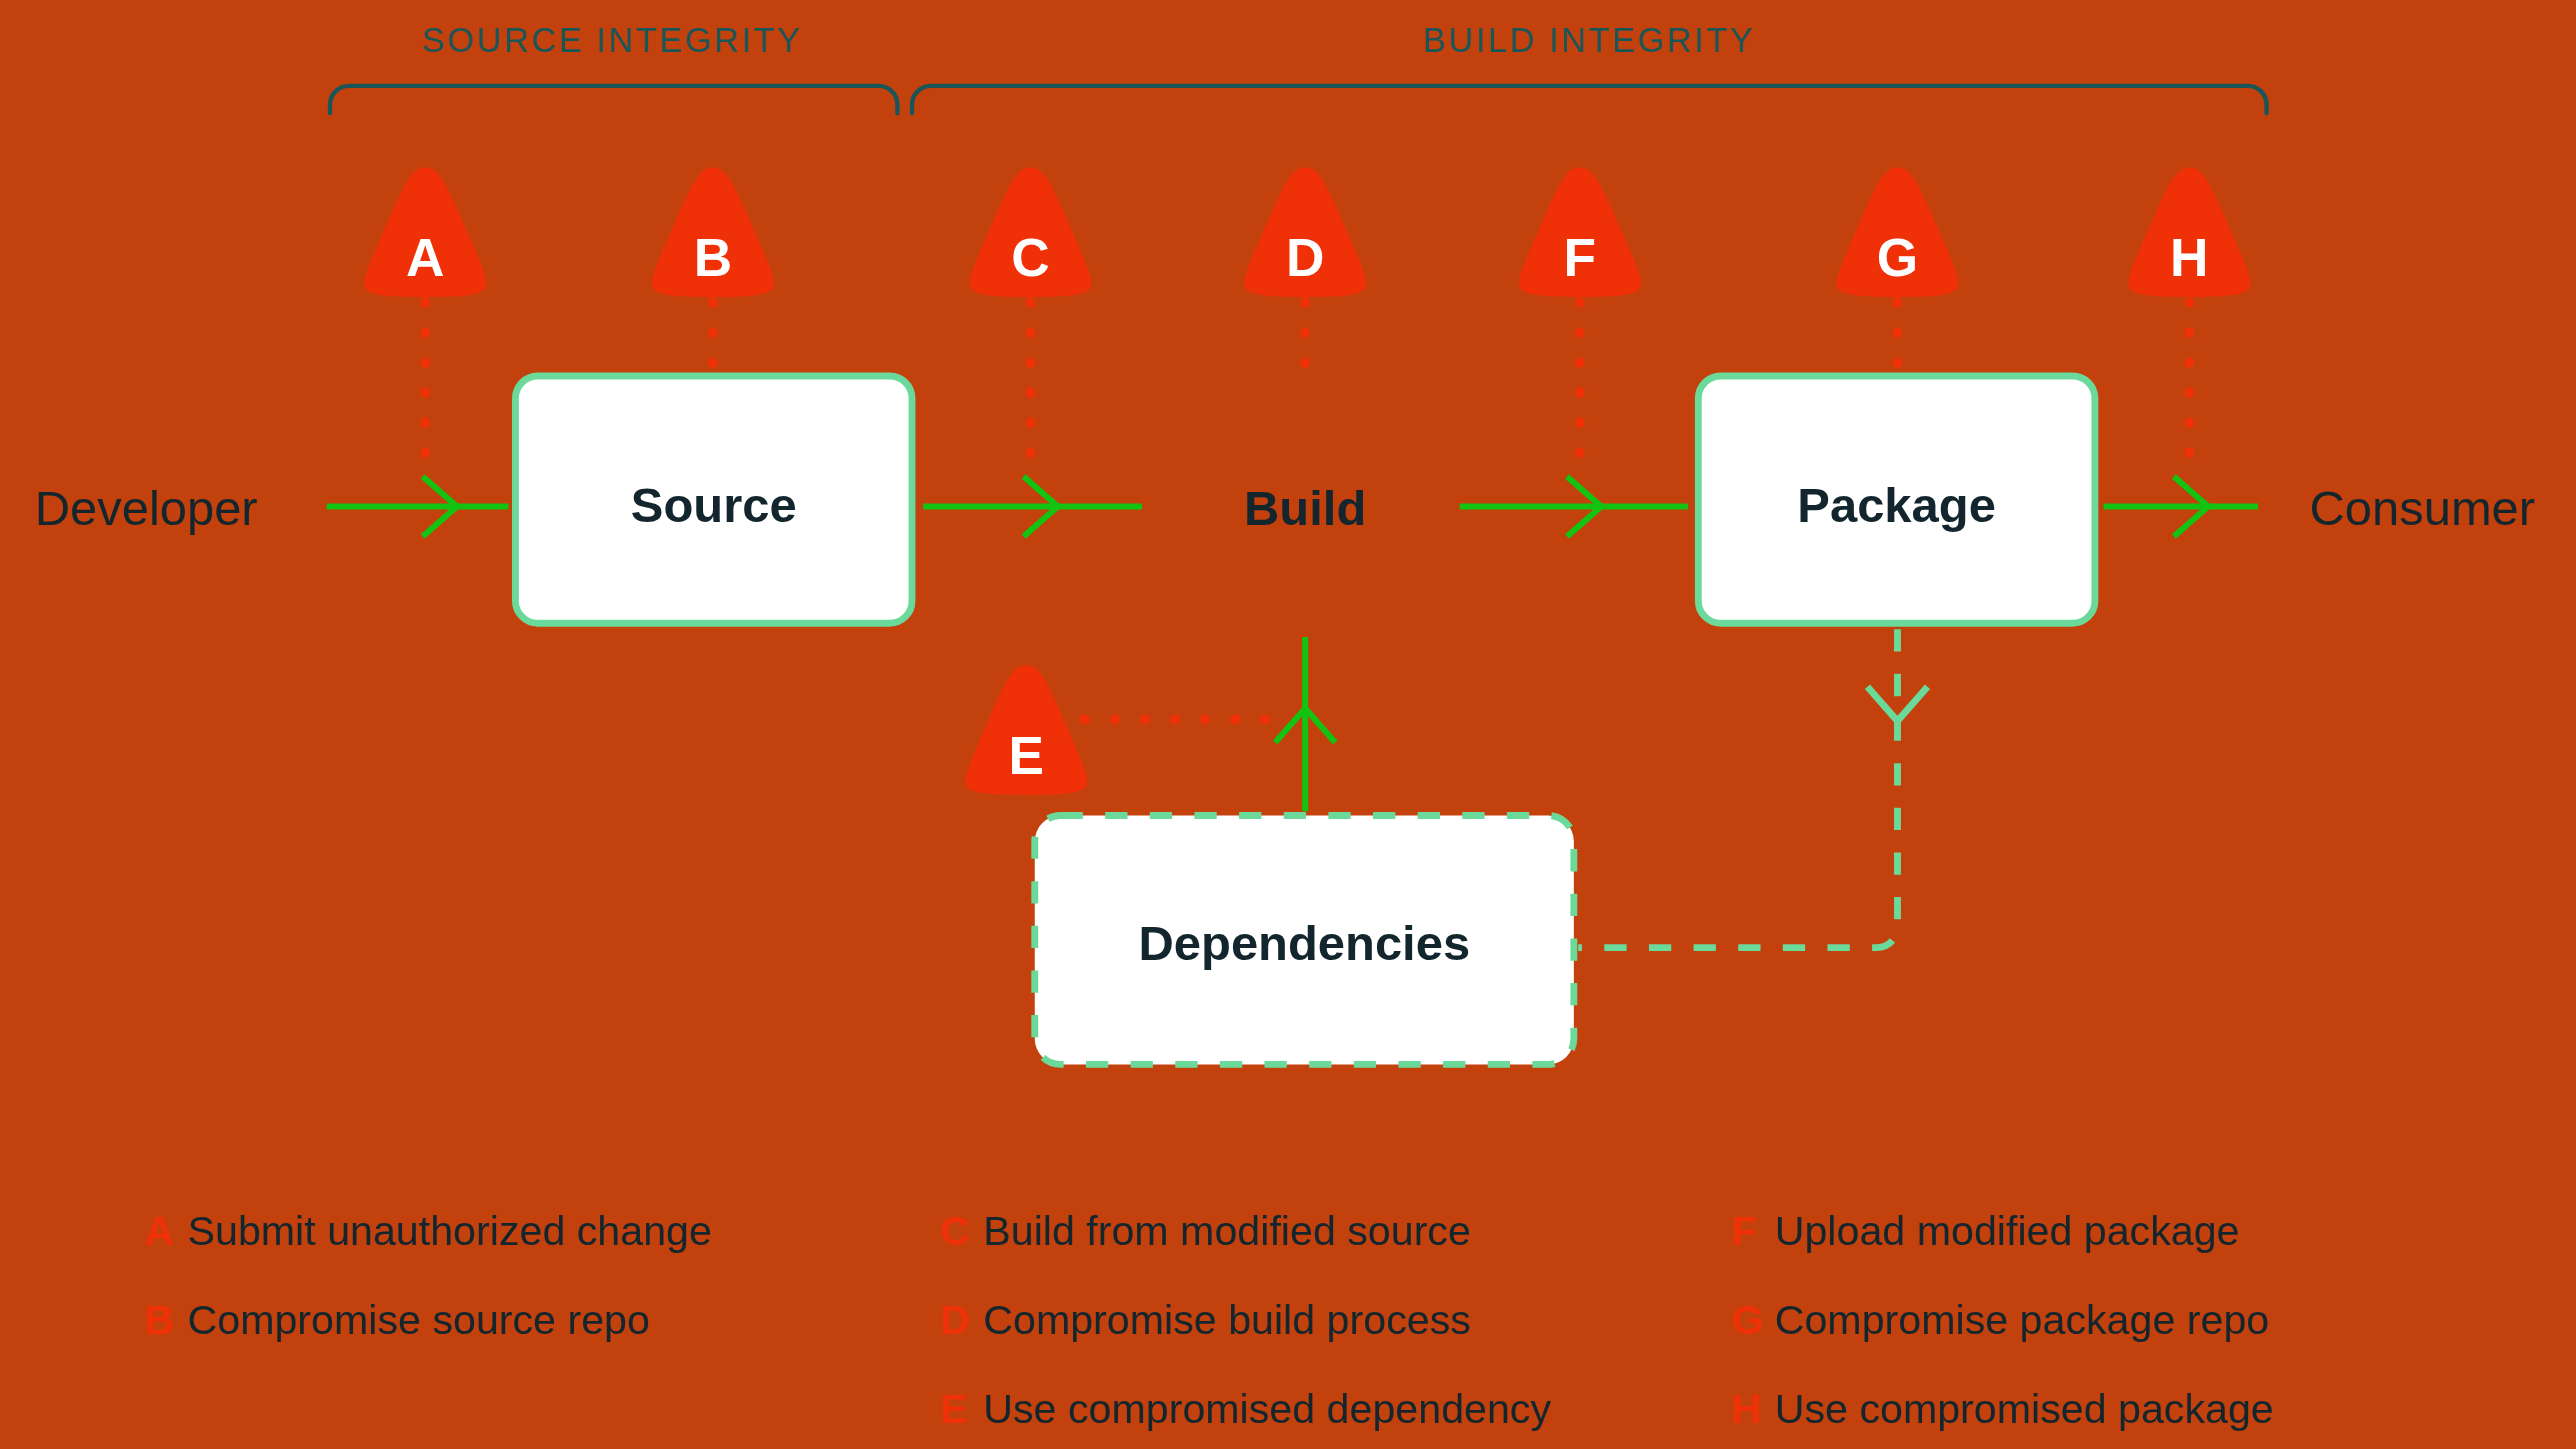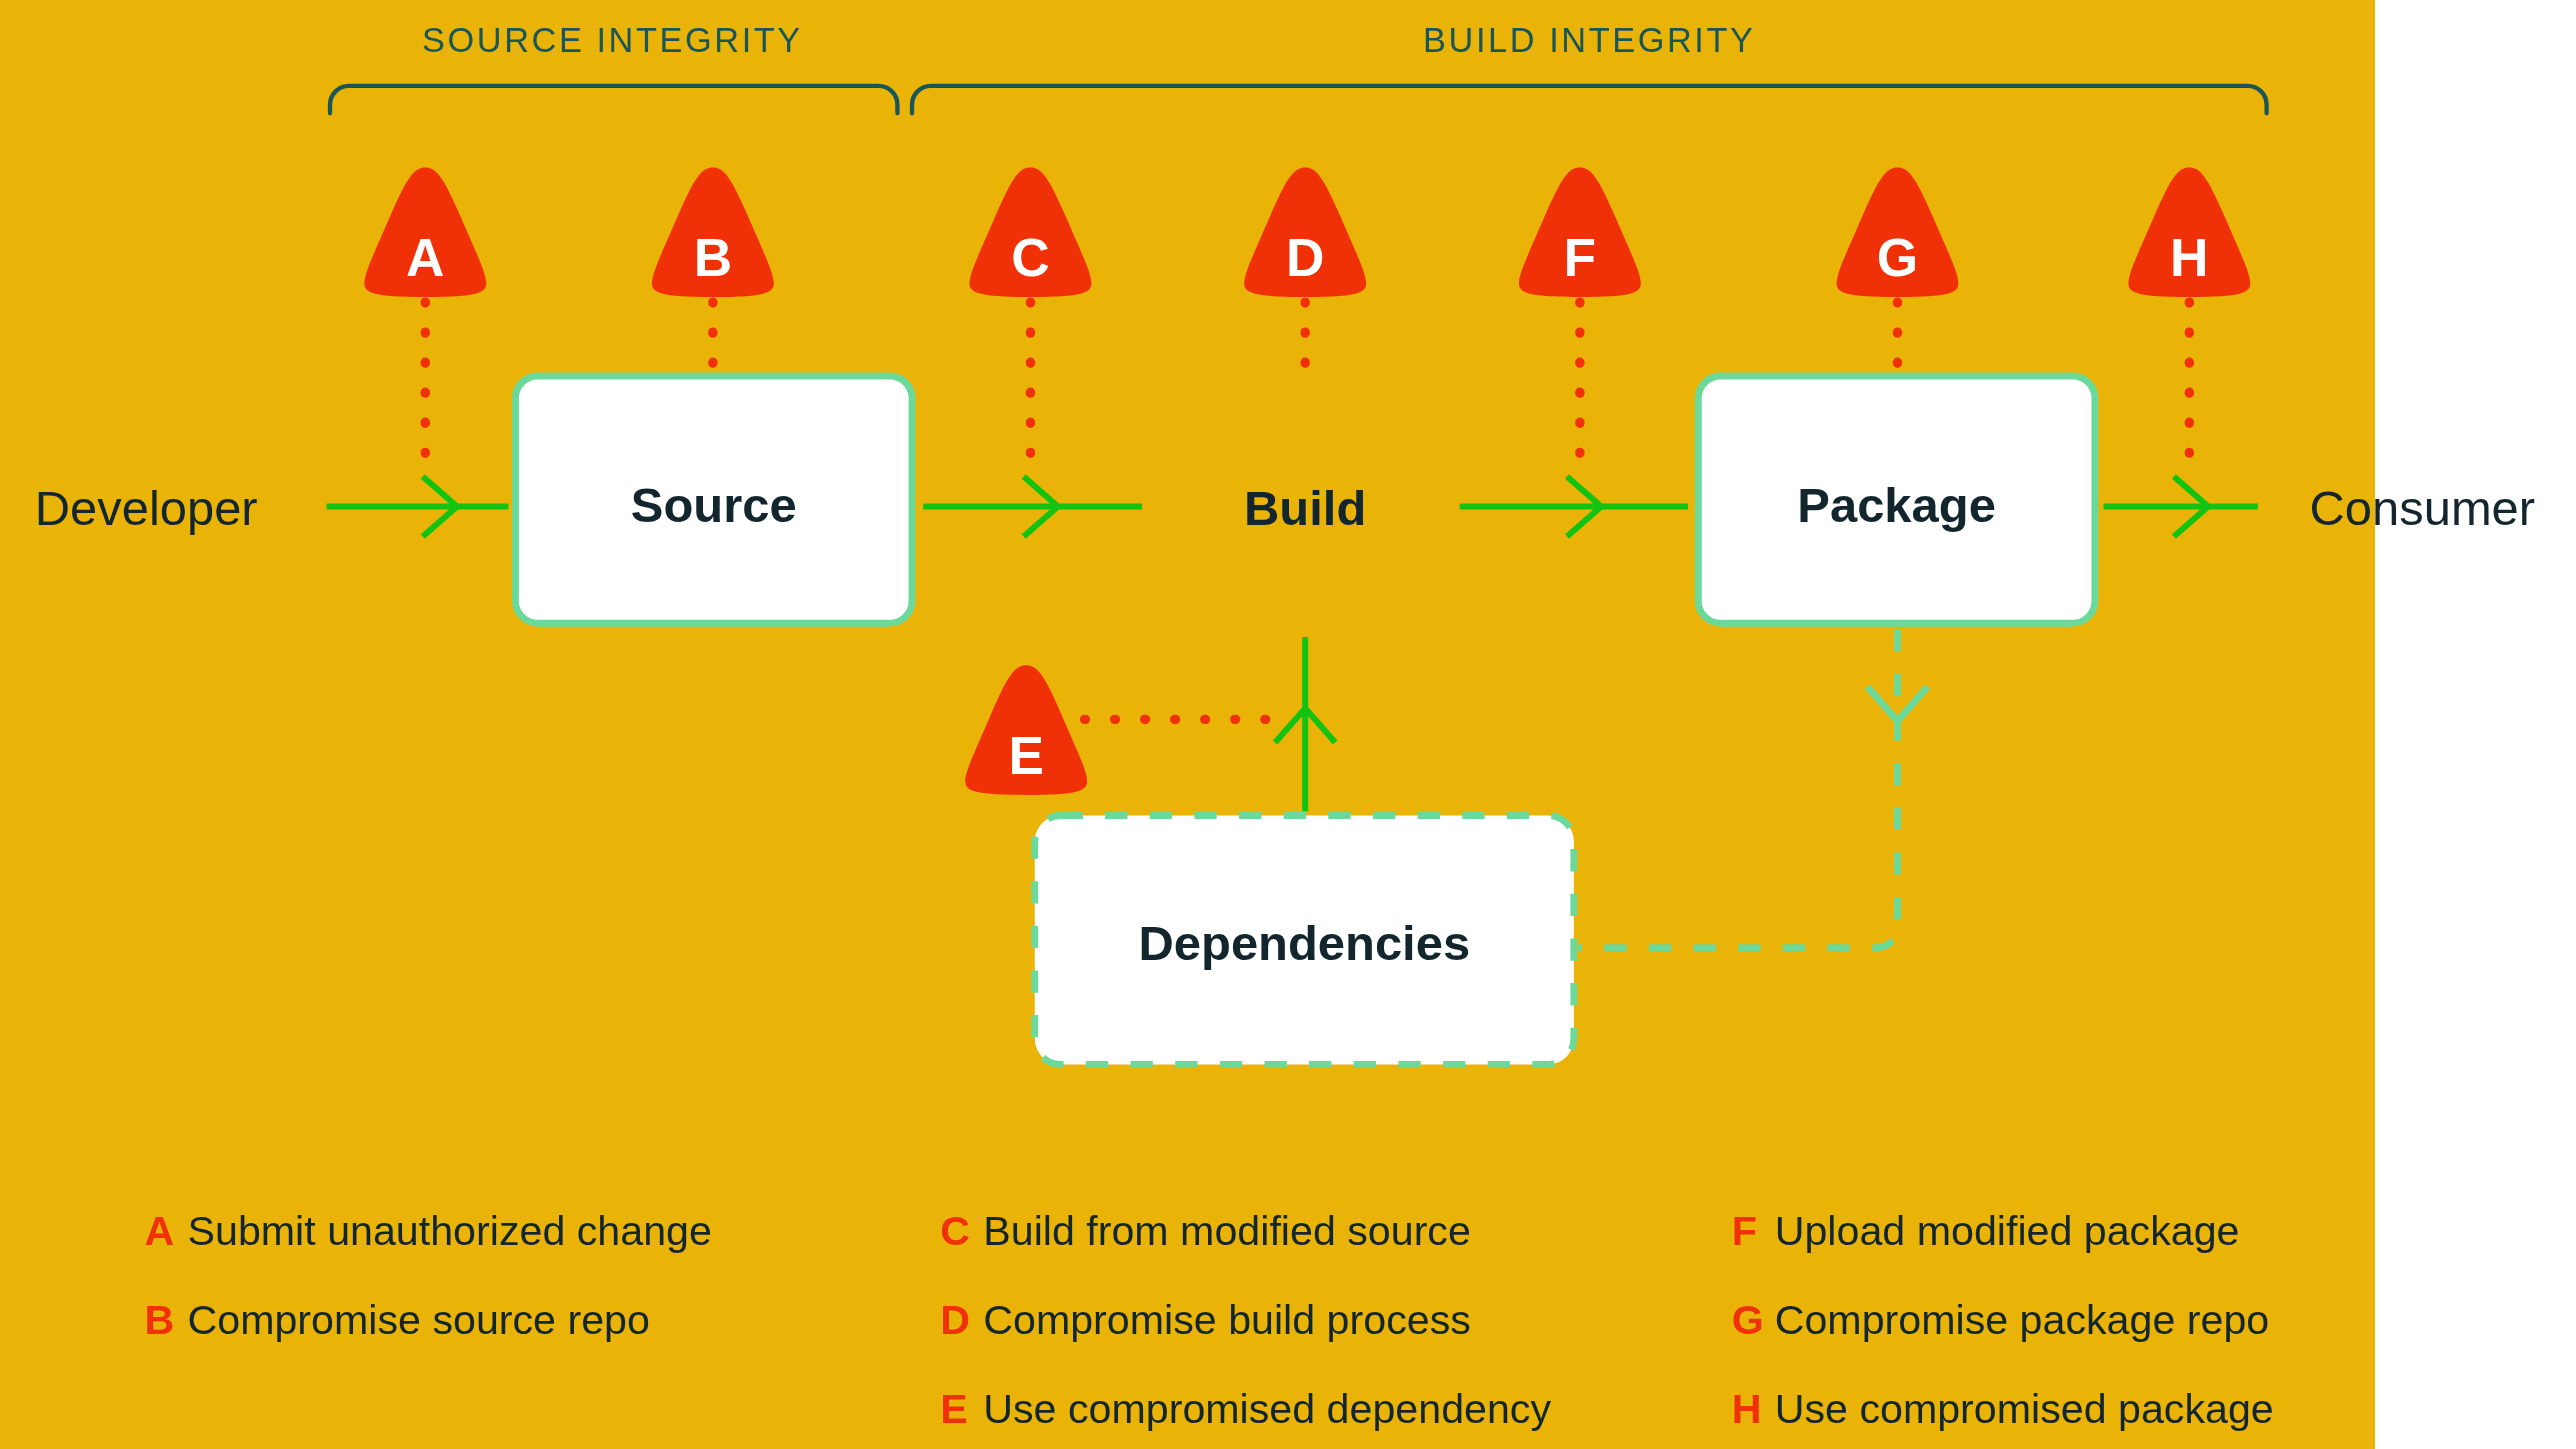--- a/index.html
+++ b/index.html
@@ -1,17 +1,17 @@
 <!DOCTYPE html>
 <html style="font-size:13.7px"><head>
 <meta charset="utf-8">
 <style>
   html,body{margin:0;padding:0;background:#ffffff;}
   body{width:2576px;height:1449px;font-family:"Liberation Sans",sans-serif;overflow:hidden;}
-  #stage{position:relative;width:2375px;height:1449px;background:#eab308;}
+  #stage{position:relative;width:2576px;height:1449px;background:#c2410c;}
   svg#diagram{position:absolute;left:0;top:0;width:2576px;height:1449px;}
   .bracket-label{font-family:"Liberation Sans",sans-serif;font-size:40px;letter-spacing:3px;fill:#1a5558;font-weight:400;}
   .node-label{font-family:"Liberation Sans",sans-serif;font-size:57px;font-weight:700;fill:#13262e;}
   .actor-label{font-family:"Liberation Sans",sans-serif;font-size:57px;font-weight:400;fill:#13262e;}
   .marker-letter{font-family:"Liberation Sans",sans-serif;font-size:62px;font-weight:700;fill:#ffffff;}
   .legend-key{font-family:"Liberation Sans",sans-serif;font-size:48px;font-weight:700;fill:#f03108;}
   .legend-text{font-family:"Liberation Sans",sans-serif;font-size:48px;font-weight:400;fill:#13262e;}
 </style>
 </head>
 <body>

